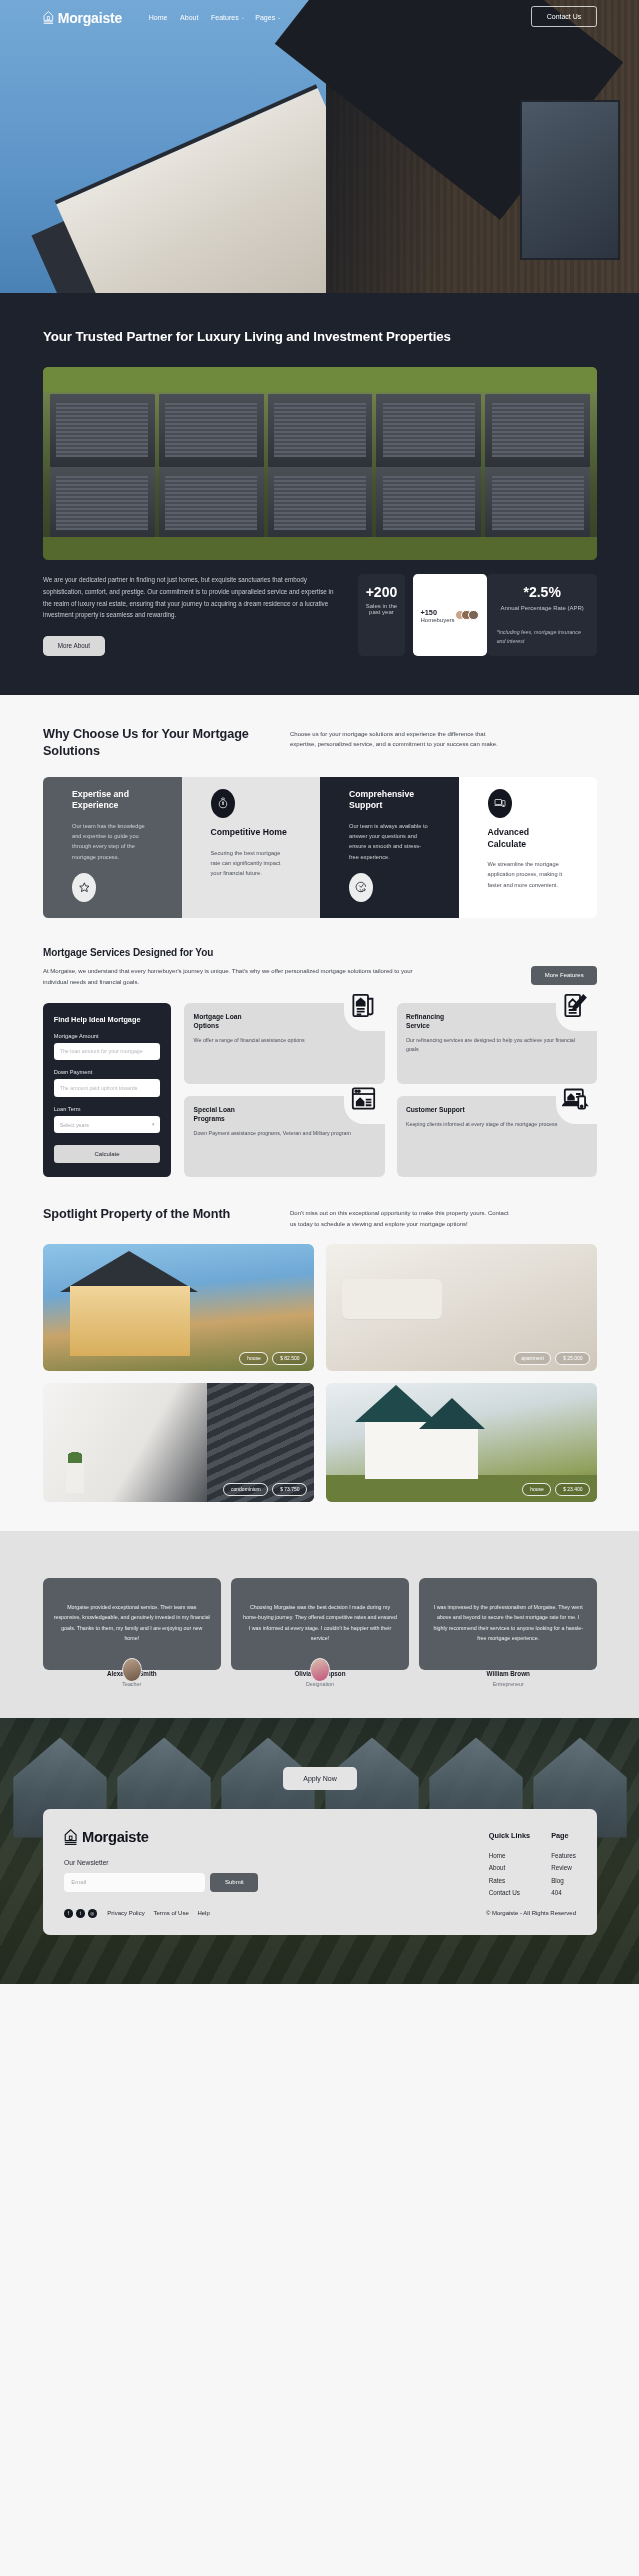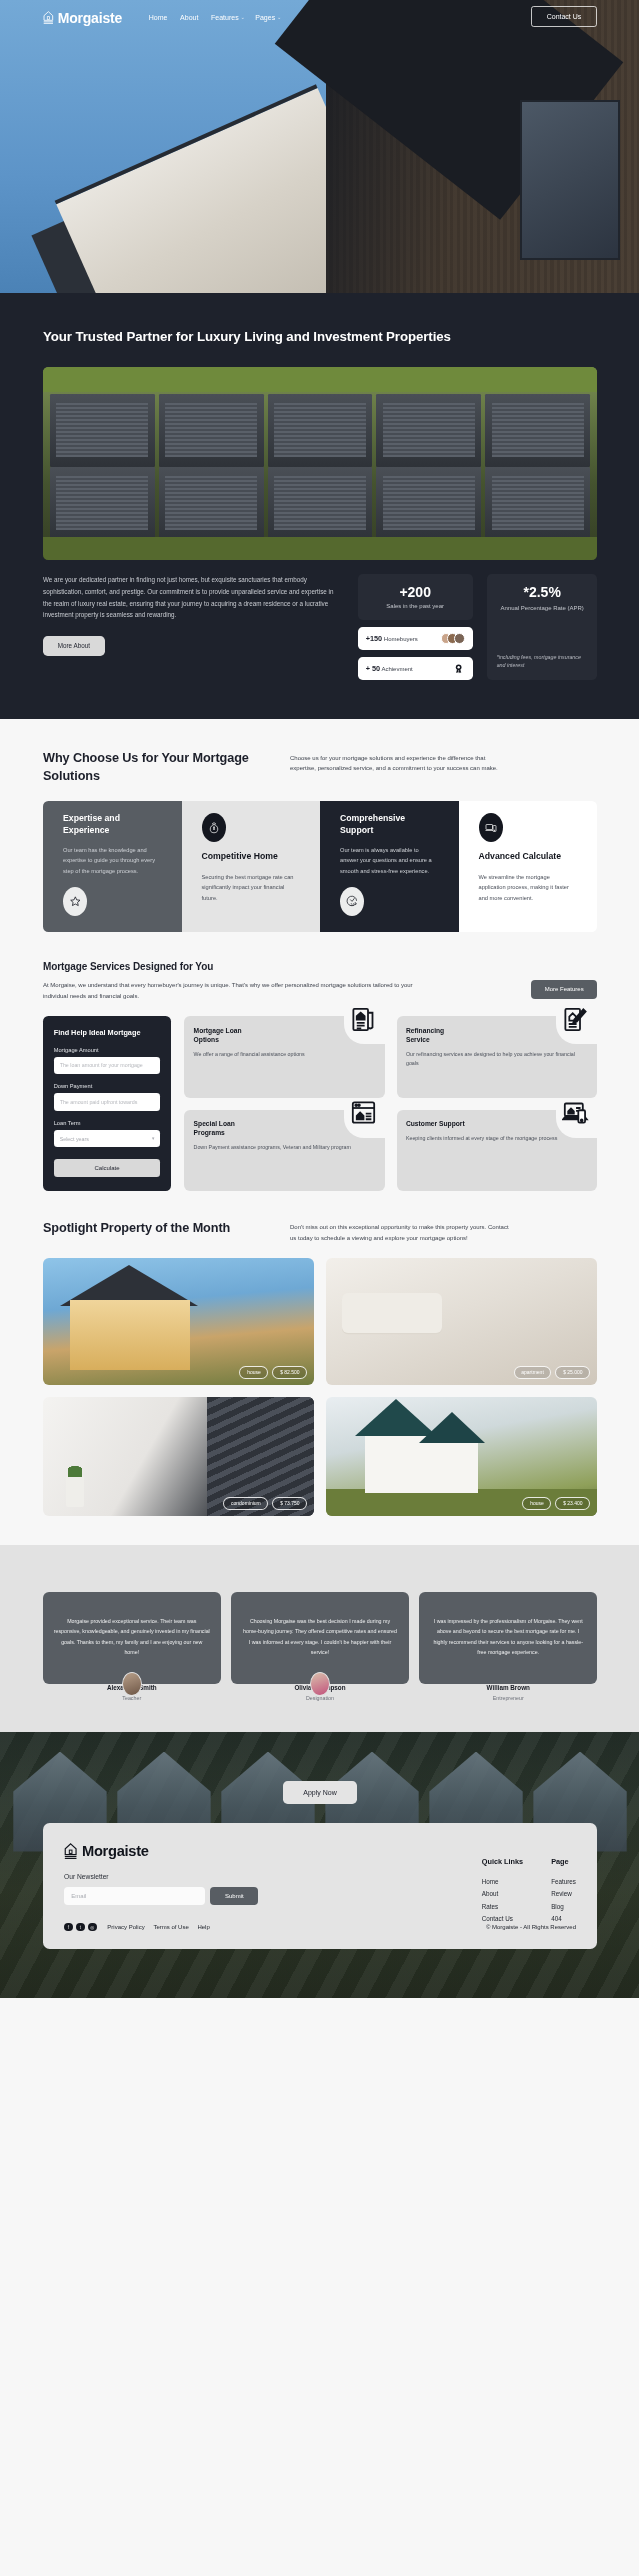--- a/index.html
+++ b/index.html
@@ -96,21 +96,21 @@
   .dark-photo .grass{ position:absolute; left:0; right:0; top:0; height:25px; background:#6f8a3c; }
   .dark-photo .grass2{ position:absolute; left:0; right:0; bottom:0; height:22.6px; background:#55692e; }
 
   .dark-grid{ display:flex; gap:14.7px; margin-top:14.7px; }
   .dark-text{ width:300px; }
   .dark-text p{ color:#c9ccd2; font-size:6.3px; line-height:1.85; }
   .btn-grey{
     margin-top:14.7px; background:#d9d9d9; color:#1c1f2a; font-size:6.3px;
     padding:6.7px 14.7px; border:none; border-radius:4.7px; cursor:pointer; font-family:inherit;
   }
-  .stat-col{ width:115px; display:flex; flex-direction:column; gap:7.3px; }
+  .stat-col{ width:115px; display:flex; flex-direction:row; gap:7.3px; }
   .stat-card{ background:#272b35; border-radius:4.7px; padding:9.3px 8px 10.7px; text-align:center; }
   .stat-big{ color:#fff; font-size:14px; font-weight:600; }
   .stat-sub{ color:#c3c6cc; font-size:6px; margin-top:3.3px; }
   .pill{
     background:#fff; border-radius:4.7px; padding:6px 8px; display:flex;
     align-items:center; justify-content:space-between;
   }
   .pill-txt{ font-size:6px; color:#3a3f49; }
   .pill-txt b{ font-size:7.3px; color:#1c1f2a; }
   .faces{ display:flex; }
@@ -124,21 +124,21 @@
   .apr-sub{ color:#c3c6cc; font-size:6px; margin-top:4px; line-height:1.55; }
   .apr-note{ color:#b9bcc3; font-size:5.3px; font-style:italic; line-height:1.6; margin-top:auto; text-align:left; }
 
   
   .light{ background:#f7f7f7; padding:31px 43px 0; }
   .head-row{ display:flex; gap:27px; align-items:flex-start; }
   .head-row h2{ font-size:12.7px; line-height:1.38; font-weight:600; width:220px; letter-spacing:-0.1px; }
   .head-row p{ font-size:6px; line-height:1.75; color:#3e434d; width:220px; padding-top:2.7px; }
 
   .feat-row{ display:flex; margin-top:16px; border-radius:5.3px; overflow:hidden; }
-  .feat{ width:25%; padding:12px 20px 16px; min-height:127px; position:relative; }
+  .feat{ width:25%; padding:12px 29px 16px; min-height:127px; position:relative; }
   .feat.dark1{ background:#585d63; }
   .feat.lt{ background:#e4e4e4; }
   .feat.dark2{ background:#1e222c; }
   .feat.wh{ background:#fff; }
   .feat h3{ font-size:8.7px; line-height:1.3; font-weight:600; }
   .feat p{ font-size:5.7px; line-height:1.8; margin-top:9.3px; }
   .feat.dark1 h3,.feat.dark2 h3{ color:#fff; }
   .feat.dark1 p,.feat.dark2 p{ color:#cfd2d7; }
   .feat.lt h3,.feat.wh h3{ color:#11141c; }
   .feat.lt p,.feat.wh p{ color:#4b505a; }
@@ -292,21 +292,21 @@
   .fform{ display:flex; gap:5.3px; margin-top:7.3px; }
   .fform input{
     width:141px; height:18.7px; border:none; border-radius:4px; background:#fbfbfb;
     padding:0 7.3px; font-size:6px; color:#8d9097; font-family:inherit;
   }
   .fform input::placeholder{ color:#a9acb2; }
   .fsubmit{
     background:#585d63; color:#fff; border:none; border-radius:4px;
     padding:0 14.7px; height:18.7px; font-size:6px; cursor:pointer; font-family:inherit;
   }
-  .fcols{ position:absolute; right:21px; top:22.6px; display:flex; gap:28px;margin-top:12px; }
+  .fcols{ position:absolute; right:21px; top:22.6px; display:flex; gap:21px; }
   .fcol h5{ font-size:7.3px; font-weight:600; color:#11141c; margin-bottom:12px; }
   .fcol a{ display:block; font-size:6.3px; color:#23272f; text-decoration:none; margin-bottom:5.3px; }
   .fbottom{
     display:flex; align-items:center; justify-content:space-between; margin-top:17.3px;
   }
   .fleft{ display:flex; align-items:center; gap:6.7px; }
   .socials{ display:flex; gap:3.3px; }
   .soc{
     width:8.7px; height:8.7px; border-radius:50%; background:#14171f; color:#e4e4e4;
     font-size:4.7px; display:flex; align-items:center; justify-content:center;

